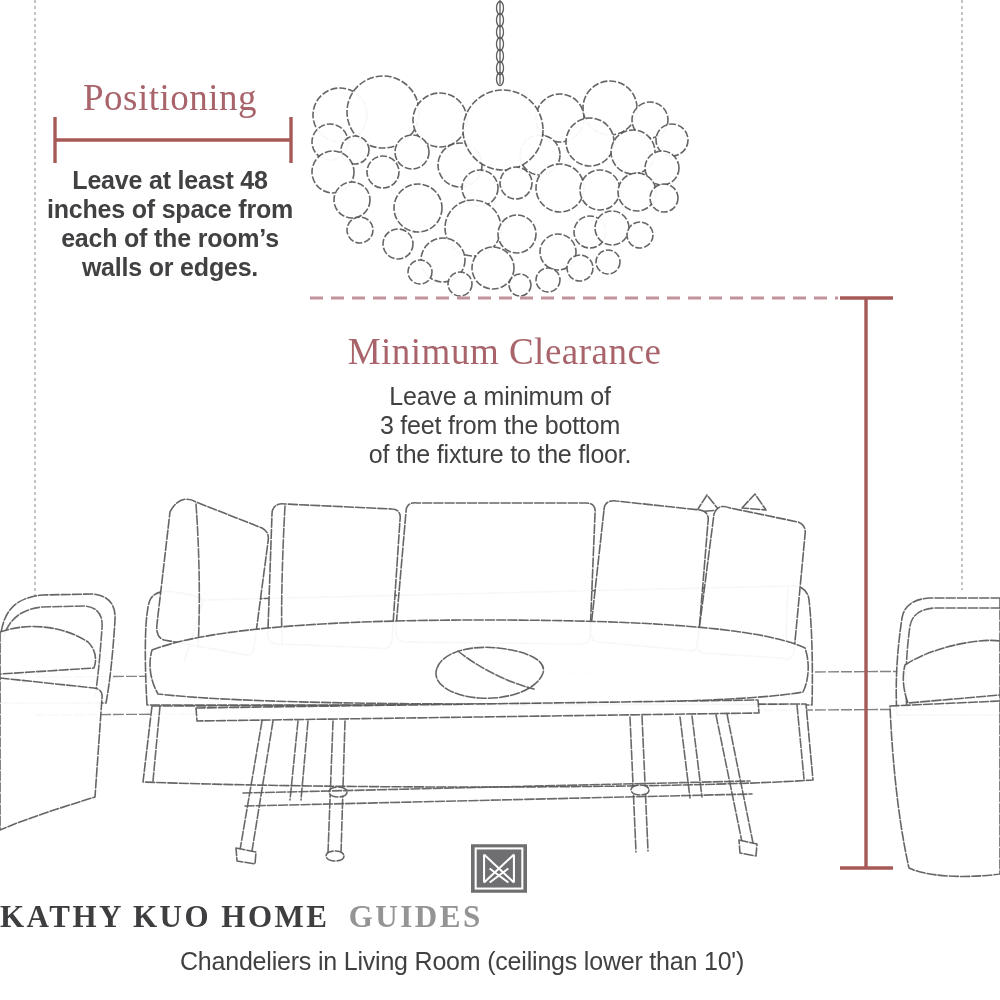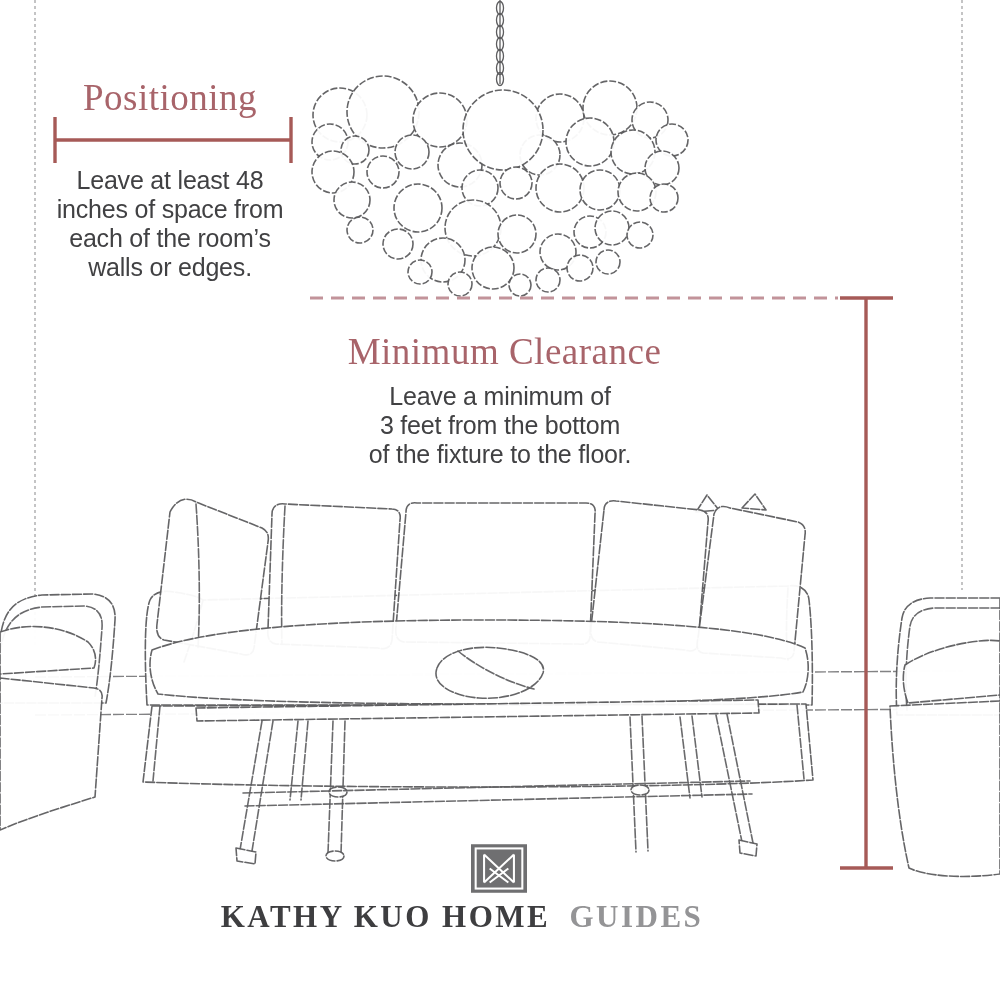--- a/index.html
+++ b/index.html
@@ -30,27 +30,27 @@
   .dash-ceiling{stroke:var(--dashed);stroke-width:3;fill:none;stroke-dasharray:13 8;}
 
   .txt{position:absolute;z-index:2;}
   .section-title{font-family:"Liberation Serif","DejaVu Serif",serif;
     color:var(--accent);font-size:37px;letter-spacing:.5px;font-weight:400;
     text-align:center;white-space:nowrap;}
   .body-copy{color:var(--text);font-size:25px;line-height:29px;text-align:center;
     white-space:pre-line;letter-spacing:-0.2px;}
   .pos-block{left:20px;top:76px;width:300px;}
   .pos-block .section-title{position:absolute;left:0;right:0;top:0;}
-  .pos-block .body-copy{position:absolute;left:0;right:0;top:90px;}
+  .pos-block .body-copy{position:absolute;left:0;right:0;top:90px;font-weight:bold;}
   .clr-block{left:290px;top:330px;width:420px;}
   .clr-block .section-title{position:absolute;left:9px;right:0;top:0;}
   .clr-block .body-copy{position:absolute;left:0;right:0;top:52px;}
 
   .logo-wrap{position:absolute;left:471px;top:844px;width:56px;height:49px;z-index:2;}
-  .brand-line{position:absolute;left:0;right:0;top:899px;text-align:center;z-index:2;
+  .brand-line{position:absolute;left:0;right:0;top:899px;text-align:left;z-index:2;
     font-family:"Liberation Serif","DejaVu Serif",serif;font-weight:700;
     font-size:31px;letter-spacing:2.5px;white-space:nowrap;}
   .brand-main{color:var(--brandDark);}
   .brand-suffix{color:var(--brandLight);margin-left:9px;}
   .caption{position:absolute;left:0;right:0;top:947px;text-align:center;z-index:2;
     color:var(--text);font-size:25px;letter-spacing:-0.2px;}
 </style>
 </head>
 <body>
 
@@ -239,14 +239,15 @@
     <svg width="56" height="49" viewBox="0 0 60 52">
       <rect x="0" y="0" width="60" height="52" fill="var(--logoBg)"></rect>
       <rect x="5" y="4.5" width="50" height="43" fill="none" stroke="#ffffff" stroke-width="2.2"></rect>
       <path d="M14,11 L14,41 M46,11 L46,41 M14,11 L46,41 M46,11 L14,41 M20,26 L40,41 M40,26 L20,41" stroke="#ffffff" stroke-width="2.2" fill="none"></path>
     </svg>
   </div>
   <div class="brand-line">
     <span class="brand-main">KATHY KUO HOME</span>
     <span class="brand-suffix">GUIDES</span>
   </div>
+  <div class="caption">Chandeliers in Living Room (ceilings lower than 10')</div>
 
 </div>
 
 </body></html>

